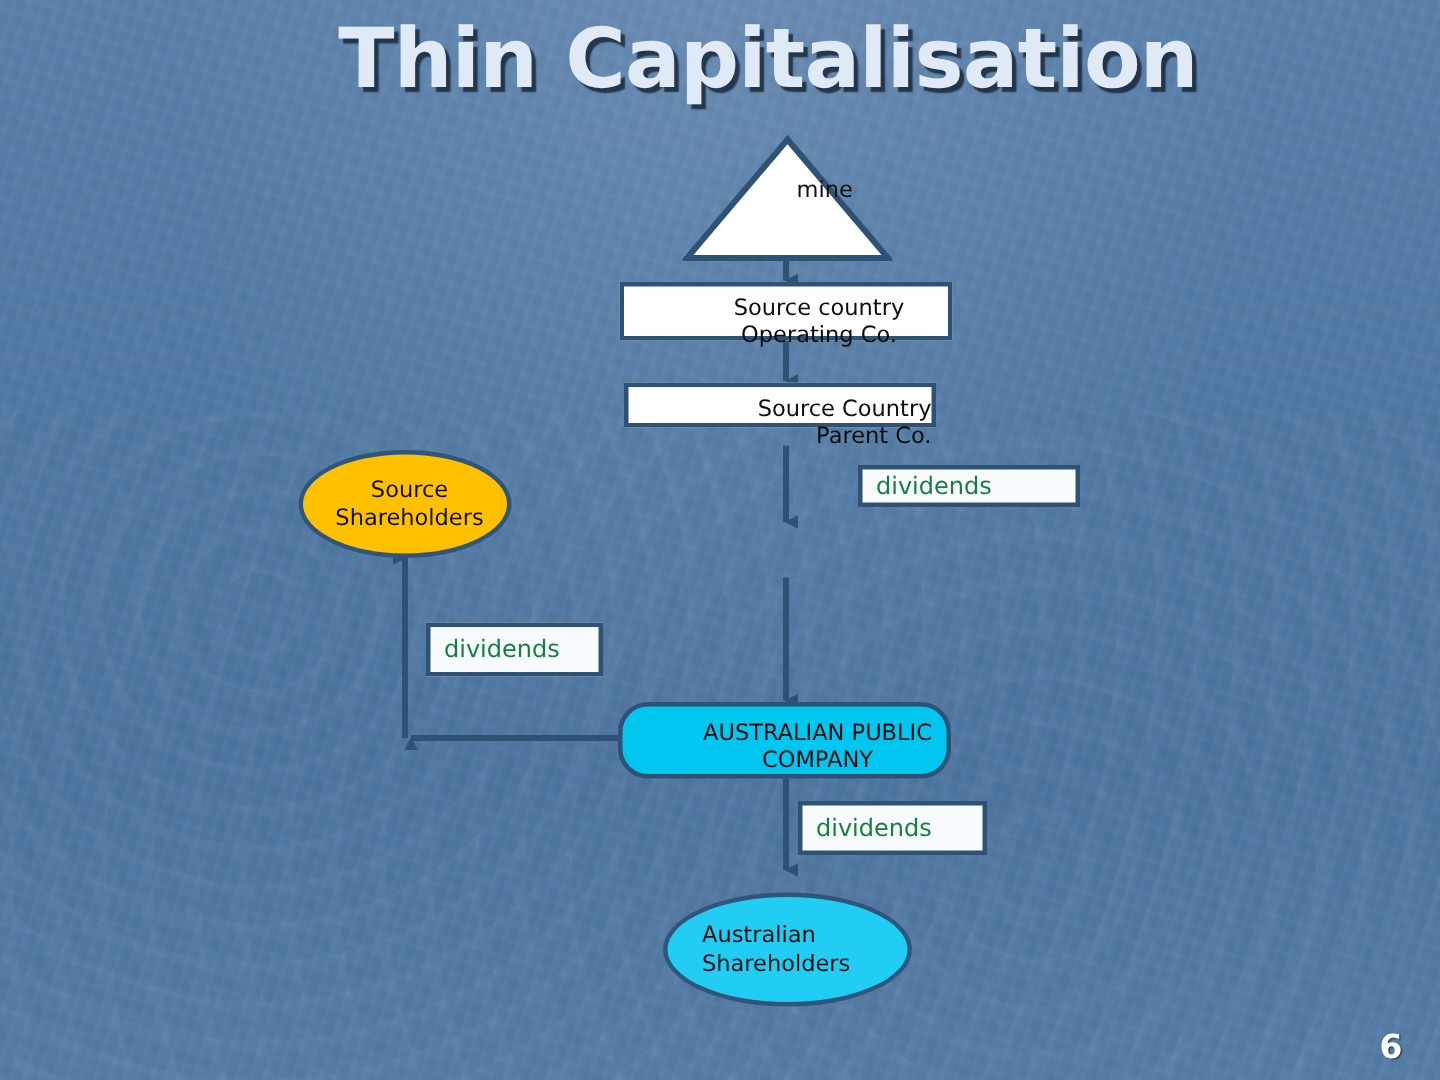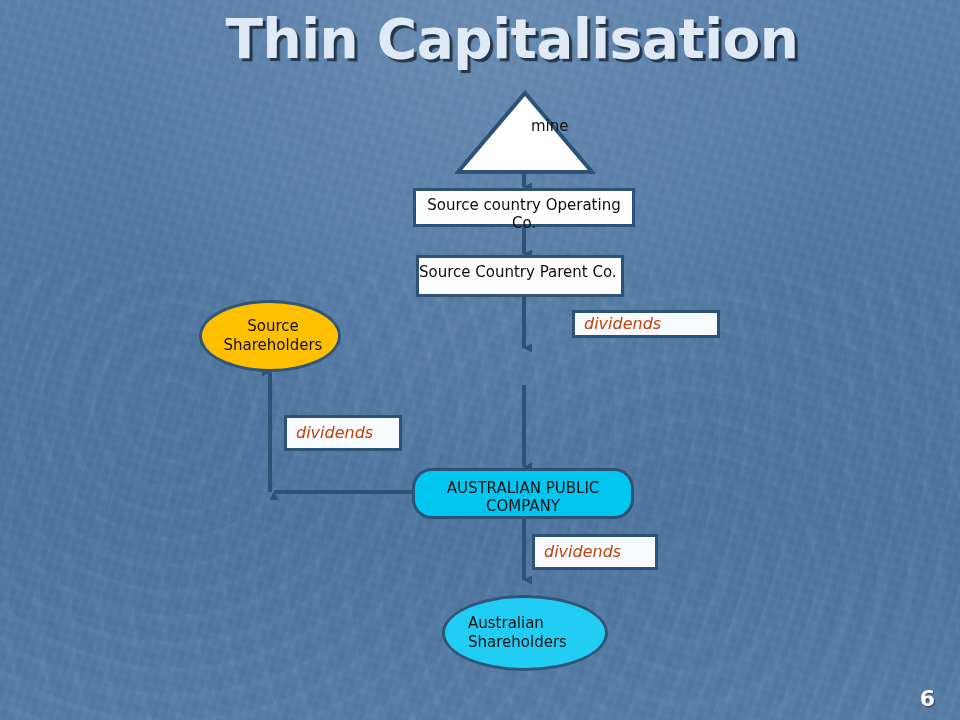--- a/index.html
+++ b/index.html
@@ -66,38 +66,38 @@
     position: absolute;
     box-sizing: border-box;
     border: 3px solid #2e5276;
     color: #0d0d0d;
     font-size: 15px;
     line-height: 18px;
     font-family: "DejaVu Sans", sans-serif;
   }
   .node .txt {
     display: block;
+    padding-left: 44px;
   }
   .white-box { background: #fdfdfd; }
   .lav-box   { background: #ccccf4; }
   .cyan-box  { background: #00c6f0; border-radius: 20px; }
 
   .label-box {
     position: absolute;
     box-sizing: border-box;
     background: #f7fbfd;
     border: 3px solid #2e5276;
-    color: #c2410c;
+    color: #15803d;
     font-size: 16px;
     line-height: 20px;
     font-family: "DejaVu Sans", sans-serif;
     padding-left: 9px;
     display: flex;
     align-items: center;
-    font-style: italic;
   }
 
   .ellipse {
     position: absolute;
     box-sizing: border-box;
     border: 3px solid #30557b;
     border-radius: 50%;
     font-size: 15px;
     line-height: 19px;
     color: #111;
@@ -182,21 +182,21 @@
     <svg width="140" height="85" viewBox="0 0 140 85">
       <polygon points="70,3 137,82 3,82" fill="#ffffff" stroke="#2e5276" stroke-width="4"></polygon>
     </svg>
     <div id="triangle-text">mine</div>
   </div>
 
   <div class="node white-box" style="left:413px; top:188px; width:222px; height:39px; text-align:center; padding-top:5px;">
     <span class="txt">Source country Operating Co.</span>
   </div>
 
-  <div class="node white-box" style="left:416px; top:255px; width:208px; height:42px; text-align:left; padding-top:5px;">
+  <div class="node white-box" style="left:416px; top:255px; width:208px; height:30px; text-align:right; padding-top:5px;">
     <span class="txt">Source Country Parent Co.</span>
   </div>
 
 
   <div class="node cyan-box" style="left:412px; top:468px; width:222px; height:51px; text-align:center; padding-top:8px;">
     <span class="txt">AUSTRALIAN PUBLIC COMPANY</span>
   </div>
 
   <div class="ellipse ell-gold" style="left:199px; top:300px; width:142px; height:72px;">
     <div class="ell-text" style="left:0; width:142px; text-align:center;">Source Shareholders</div>

